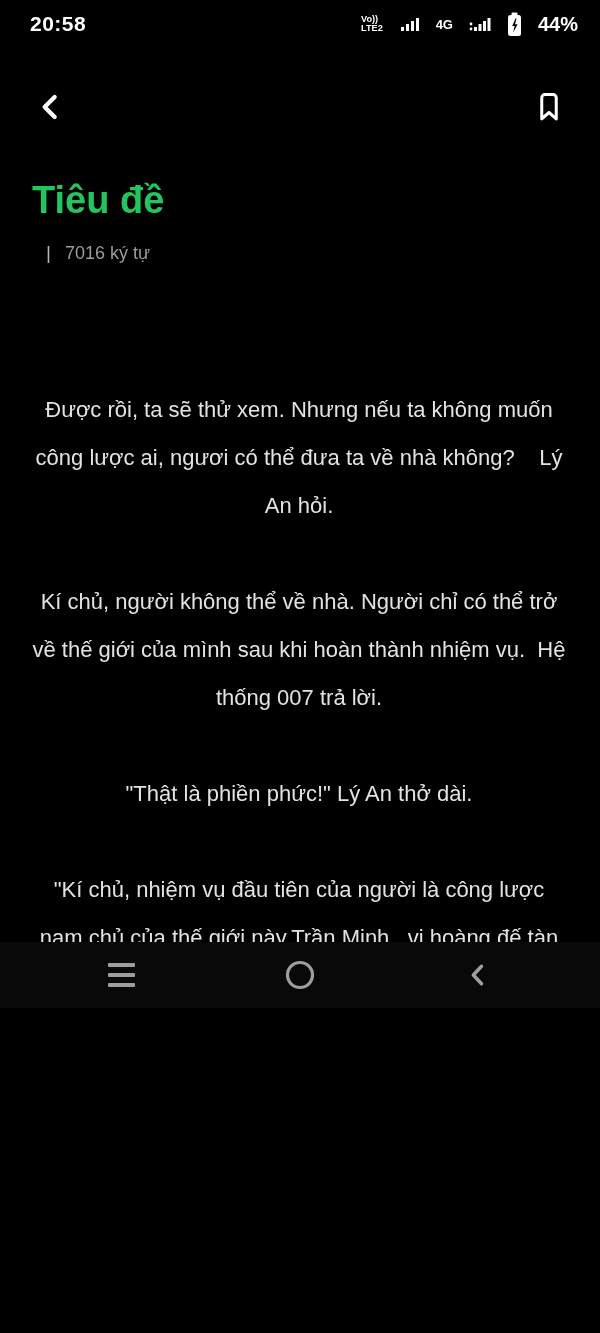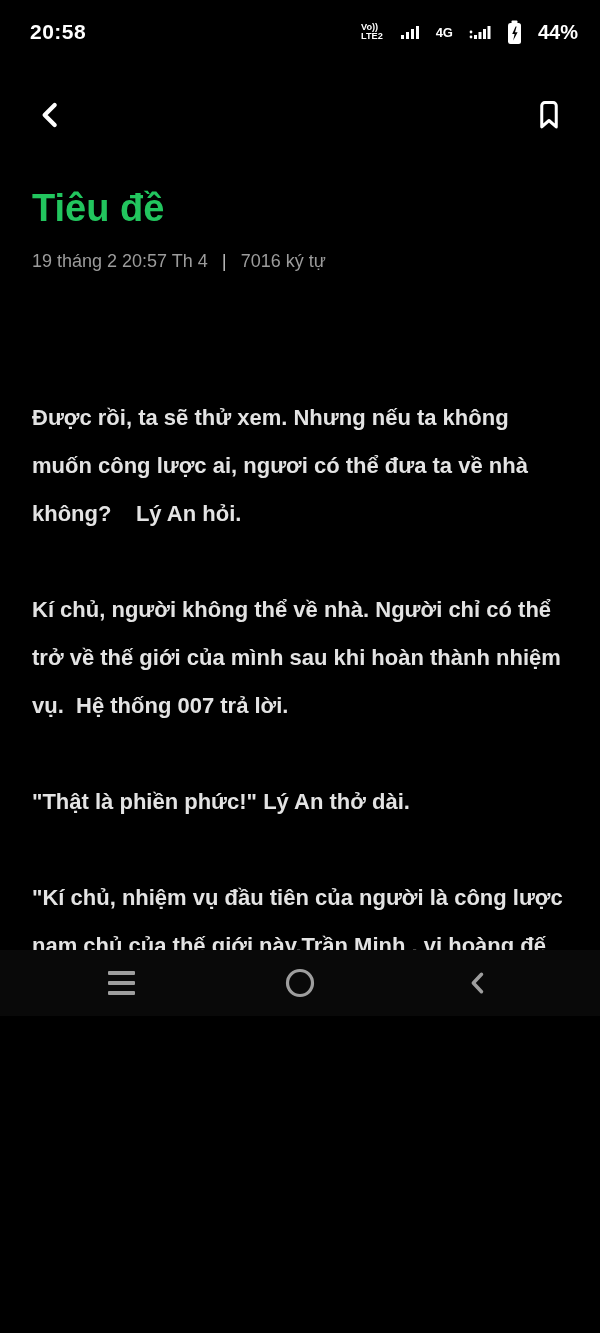--- a/index.html
+++ b/index.html
@@ -1,19 +1,19 @@
 <!DOCTYPE html>
 <html><head>
 <meta charset="utf-8">
 <style>
   * { margin:0; padding:0; box-sizing:border-box; }
   html,body { background:#000; }
   body { font-family:"Liberation Sans","DejaVu Sans",sans-serif; }
   .screen {
-    position:relative; width:600px; height:1008px; margin:8px auto;
+    position:relative; width:600px; height:1008px; margin:0 auto;
     background:#000; color:#e3e3e3; overflow:hidden;
   }
 
   
   .statusbar {
     height:48px; display:flex; align-items:center;
     justify-content:space-between; padding:0 22px 0 30px;
   }
   .statusbar .time { font-size:21px; font-weight:700; color:#fff; letter-spacing:.5px; }
   .status-right { display:flex; align-items:center; gap:16px; }
@@ -33,21 +33,21 @@
   
   .titleblock { padding:28px 32px 0 32px; }
   .note-title { font-size:38px; font-weight:700; color:#22c55e; line-height:44px; }
   .meta { margin-top:20px; font-size:18px; color:#9c9c9c; display:flex; align-items:center; }
   .meta .sep { color:#b7b7b7; margin:0 14px; font-size:19px; }
 
   
   .body-text { margin-top:122px; padding:0 34px 0 32px; }
   .body-text p {
     font-size:22px; line-height:48px; color:#e3e3e3;
-    white-space:pre-wrap; margin:0 0 48px 0; font-weight:700;
+    white-space:pre-wrap; margin:0 0 48px 0; font-weight:400;text-align:center;
   }
 
   
   .toolbar {
     position:absolute; left:4px; right:4px; top:1170px; height:97px;
     background:#0e0e0e; border:1px solid #2c2c2c; border-bottom-color:#151515;
     border-radius:26px 26px 10px 10px;
     display:flex; align-items:center; justify-content:space-around;
   }
   .toolbar .iconbtn { width:60px; height:60px; }
@@ -106,21 +106,20 @@
     <button class="iconbtn">
       <svg width="30" height="34" viewBox="0 0 24 26" fill="none">
         <path d="M6.2 5.6 C6.2 4.1 7.3 3 8.7 3 H15.3 C16.7 3 17.8 4.1 17.8 5.6 V22.5 L12 17.4 L6.2 22.5 Z" stroke="#fff" stroke-width="2.4" stroke-linejoin="round"></path>
       </svg>
     </button>
   </div>
 
   <div class="titleblock">
     <div class="note-title">Tiêu đề</div>
     <div class="meta">
-      <span>19 tháng 2 20:57 Th 4</span>
       <span class="sep">|</span>
       <span>7016 ký tự</span>
     </div>
   </div>
 
   <div class="body-text">
     <p>Được rồi, ta sẽ thử xem. Nhưng nếu ta không muốn công lược ai, ngươi có thể đưa ta về nhà không?    Lý An hỏi.</p>
     <p>Kí chủ, người không thể về nhà. Người chỉ có thể trở về thế giới của mình sau khi hoàn thành nhiệm vụ.  Hệ thống 007 trả lời.</p>
     <p>"Thật là phiền phức!" Lý An thở dài.</p>
     <p>"Kí chủ, nhiệm vụ đầu tiên của người là công lược nam chủ của thế giới này,Trần Minh , vị hoàng đế tàn nhẫn nhưng lại yêu say đắm nam phụ. Người cần phải thu thập 100 điểm tình cảm từ hắn." Hệ thống 007 thông báo.</p>

